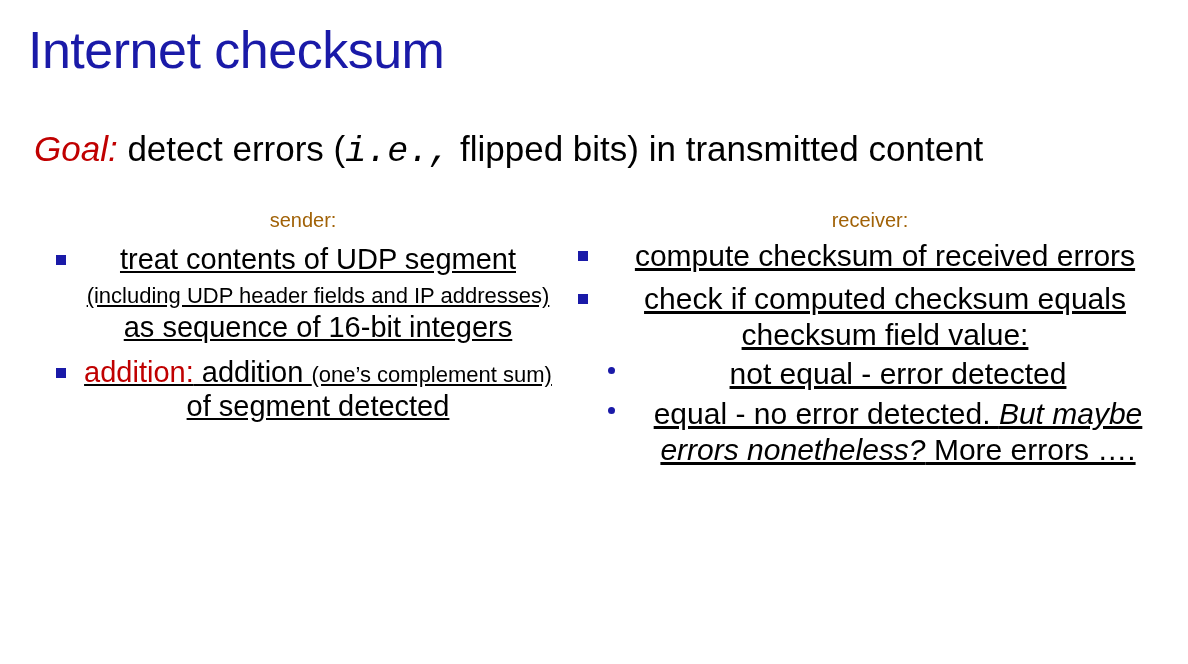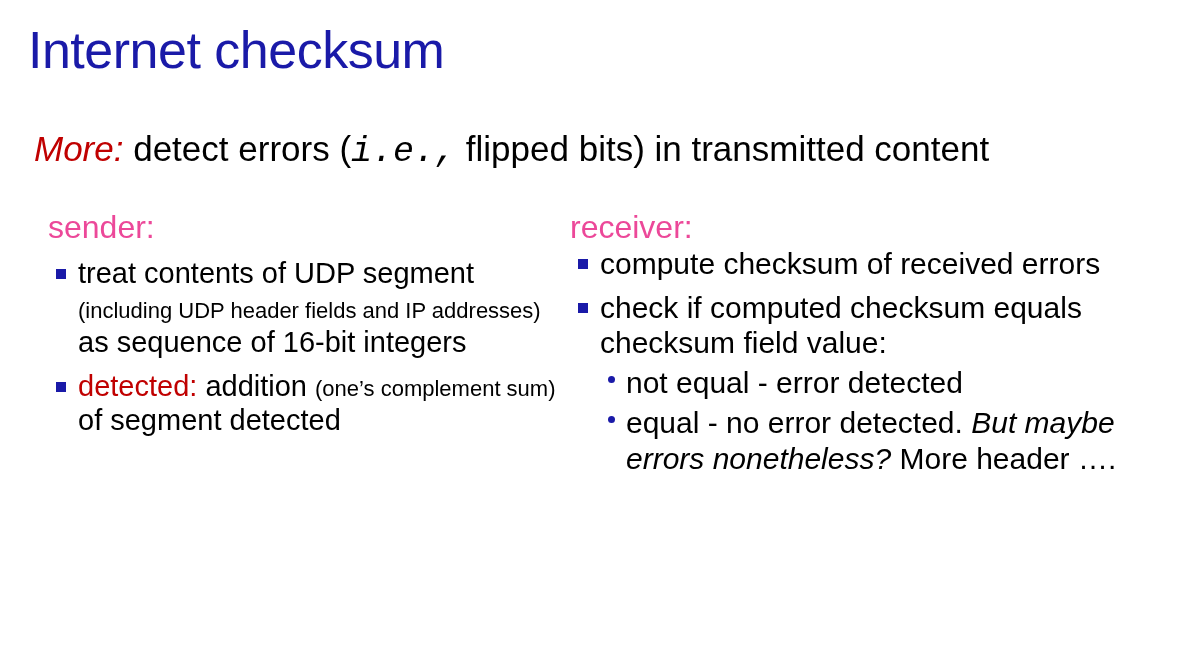--- a/index.html
+++ b/index.html
@@ -11,20 +11,21 @@
     height: 664px;
     background: #ffffff;
     font-family: "Liberation Sans", sans-serif;
     color: #000000;
     overflow: hidden;
   }
   .slide {
     position: relative;
     width: 1188px;
     height: 532px;
+    text-align: center;
   }
   .title {
     position: absolute;
     left: 28px;
     top: 22px;
     font-size: 52px;
     color: #1a1aa8;
     font-weight: 400;
     letter-spacing: -0.5px;
     line-height: 1.1;
@@ -57,32 +58,33 @@
   }
   .col-left {
     left: 48px;
     width: 510px;
   }
   .col-right {
     left: 570px;
     width: 600px;
   }
   .col-head {
-    color: #ec4899;
-    font-size: 32px;
+    color: #a16207;
+    font-size: 20px;
     line-height: 1.2;
     margin-bottom: 10px;
   }
   .col-right .col-head {
-    margin-bottom: 0;
+    margin-bottom: 6px;
   }
   ul.lvl1 {
     list-style: none;
     margin: 0;
     padding: 0;
+    text-decoration: underline;
   }
   ul.lvl1 > li {
     position: relative;
     padding-left: 30px;
     font-size: 30px;
     line-height: 1.18;
     margin-bottom: 8px;
   }
   ul.lvl1 > li::before {
     content: "";
@@ -130,41 +132,41 @@
   }
 </style>
 </head>
 <body>
 
 <div class="slide">
 
   <div class="title">Internet checksum</div>
 
   <div class="goal-line">
-    <span class="goal-word">More:</span><span> detect errors (</span><span class="ie-word">i.e.,</span><span> flipped bits) in transmitted content</span>
+    <span class="goal-word">Goal:</span><span> detect errors (</span><span class="ie-word">i.e.,</span><span> flipped bits) in transmitted content</span>
   </div>
 
   <div class="columns">
 
     <div class="col col-left">
       <div class="col-head">sender:</div>
       <ul class="lvl1">
         <li><span>treat contents of UDP segment </span><span class="small">(including UDP header fields and IP addresses)</span><span> as sequence of 16-bit integers</span></li>
-        <li><span class="red">detected:</span><span> addition </span><span class="small">(one’s complement sum)</span><span> of segment detected</span></li>
+        <li><span class="red">addition:</span><span> addition </span><span class="small">(one’s complement sum)</span><span> of segment detected</span></li>
       </ul>
     </div>
 
     <div class="col col-right">
       <div class="col-head">receiver:</div>
       <ul class="lvl1">
         <li><span>compute checksum of received errors</span></li>
         <li>
           <span>check if computed checksum equals checksum field value:</span>
           <ul class="lvl2">
             <li><span>not equal - error detected</span></li>
-            <li><span>equal - no error detected. </span><span class="ital">But maybe errors nonetheless?</span><span> More header ….</span></li>
+            <li><span>equal - no error detected. </span><span class="ital">But maybe errors nonetheless?</span><span> More errors ….</span></li>
           </ul>
         </li>
       </ul>
     </div>
 
   </div>
 </div>
 
 </body></html>

